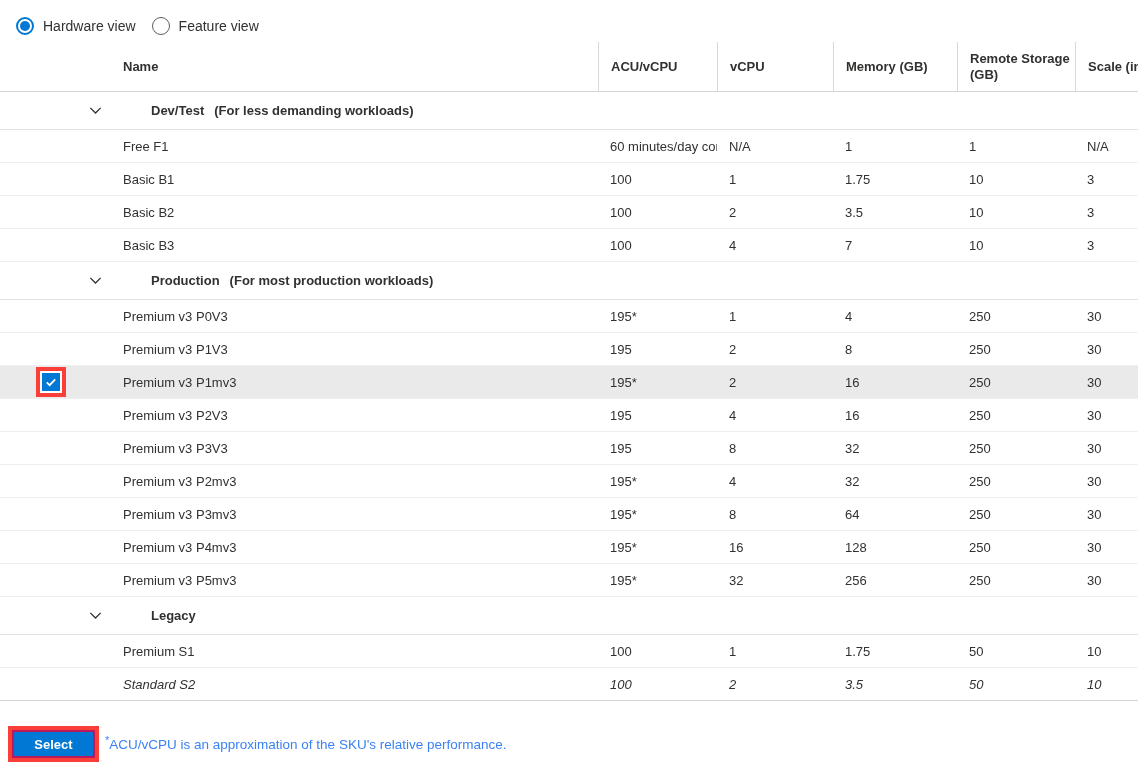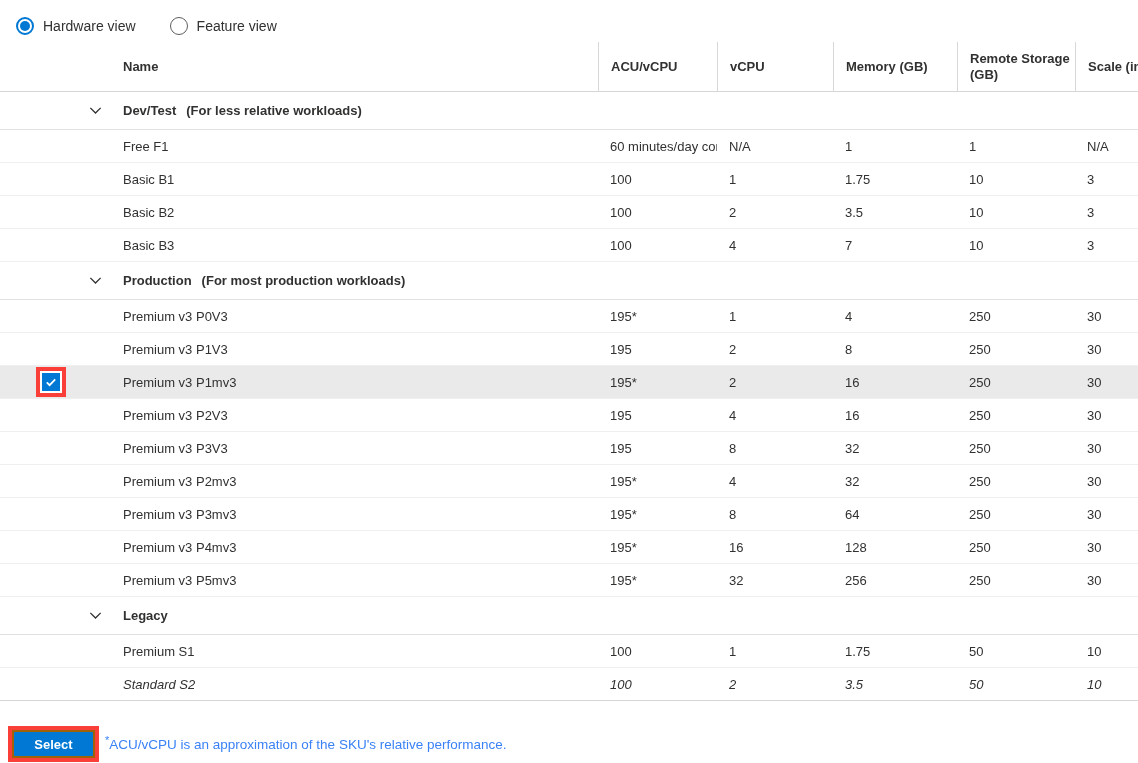--- a/index.html
+++ b/index.html
@@ -12,49 +12,49 @@
     --line-dark:#d6d6d6;
   }
   *{box-sizing:border-box;}
   html,body{margin:0;padding:0;}
   body{
     width:1138px;height:763px;overflow:hidden;background:#fff;
     font-family:"Liberation Sans","DejaVu Sans",sans-serif;
     color:var(--text);font-size:13px;
   }
   
-  .toggle-bar{display:flex;align-items:center;gap:34px;padding:10px 0 0 16px;height:42px;}
+  .toggle-bar{display:flex;align-items:center;gap:16px;padding:10px 0 0 16px;height:42px;}
   .radio-opt{display:flex;align-items:center;gap:9px;cursor:pointer;font-size:14px;}
   .radio-circle{width:18px;height:18px;border-radius:50%;flex:0 0 auto;position:relative;}
   .radio-circle.on{border:2px solid var(--accent);}
   .radio-circle.on::after{content:"";position:absolute;left:2px;top:2px;width:10px;height:10px;border-radius:50%;background:var(--accent);}
   .radio-circle.off{border:1.5px solid #605e5c;}
   
   .grid-row{display:grid;grid-template-columns:105px 475px 119px 116px 124px 118px 1fr;align-items:center;padding-left:18px;}
   .hdr{height:50px;border-bottom:1px solid var(--line-dark);font-weight:bold;}
   .hdr .hcell{height:50px;display:flex;align-items:center;padding-left:12px;line-height:1.25;}
   .hdr .hcell.name{padding-left:0;}
   .hdr .hcell.bordered{border-left:1px solid #d8d8d8;}
   .hdr .hcell.wrap{white-space:normal;}
   .hdr .hcell.noclip{white-space:nowrap;overflow:visible;}
-  .group-row{height:38px;border-bottom:1px solid var(--line-mid);font-weight:bold;cursor:pointer;}
+  .group-row{height:38px;border-bottom:1px solid var(--line-mid);font-weight:bold;cursor:pointer;gap:28px;}
   .group-label-cell{display:flex;align-items:baseline;gap:10px;}
   .chev{margin-left:70px;display:flex;align-items:center;justify-content:flex-start;}
   .data-row{height:33px;border-bottom:1px solid var(--line-light);cursor:pointer;}
   .data-row.selected{background:var(--selected-bg);}
   .cell{padding-left:12px;white-space:nowrap;}
   .cell.name{padding-left:0;}
   .cell.clip{overflow:hidden;}
   .checkcell{display:flex;align-items:center;}
   .annot-box{border:4px solid var(--annotation);background:#fff;padding:2px;display:inline-flex;margin-left:18px;}
   .checkbox{width:18px;height:18px;background:var(--accent);display:flex;align-items:center;justify-content:center;}
   .checkbox svg{display:block;}
   
   .footer{display:flex;align-items:center;margin-top:25px;padding-left:8px;gap:6px;}
-  .select-wrap{border:4px solid var(--annotation);background:#a16207;padding:2px;display:inline-flex;}
+  .select-wrap{border:4px solid var(--annotation);background:#be185d;padding:2px;display:inline-flex;}
   .select-btn{background:var(--accent);color:#fff;border:none;font-weight:bold;font-size:13px;
     width:79px;height:24px;display:flex;align-items:center;justify-content:center;cursor:pointer;
     font-family:"Liberation Sans","DejaVu Sans",sans-serif;border-radius:1px;}
   .footnote{font-size:13.5px;color:#3b82f6;}
   .footnote sup{font-size:11px;vertical-align:super;line-height:0;}
 </style>
 </head>
 <body>
 
 <div class="toggle-bar">
@@ -80,21 +80,21 @@
 
 <div id="table-body">
     <div class="grid-row group-row">
       <div class="chev">
         <svg width="15" height="15" viewBox="0 0 16 16">
           <path d="M2.5 5.2 L8 10.7 L13.5 5.2" stroke="#323130" stroke-width="1.4" fill="none"></path>
         </svg>
       </div>
       <div class="cell name group-label-cell">
         <span>Dev/Test</span>
-        <span>(For less relative workloads)</span>
+        <span>(For less demanding workloads)</span>
       </div>
       <div class="cell"></div>
       <div class="cell"></div>
       <div class="cell"></div>
       <div class="cell"></div>
       <div class="cell"></div>
     </div>
     <div class="grid-row data-row">
       <div class="checkcell"></div>
       <div class="cell name">Free F1</div>

